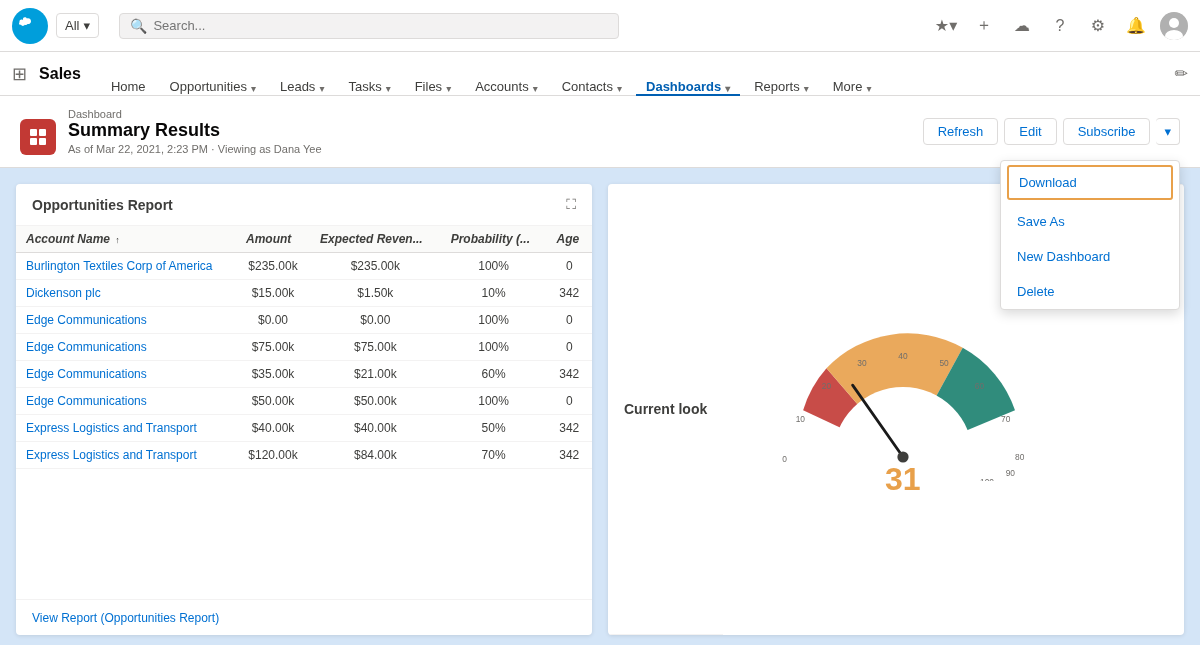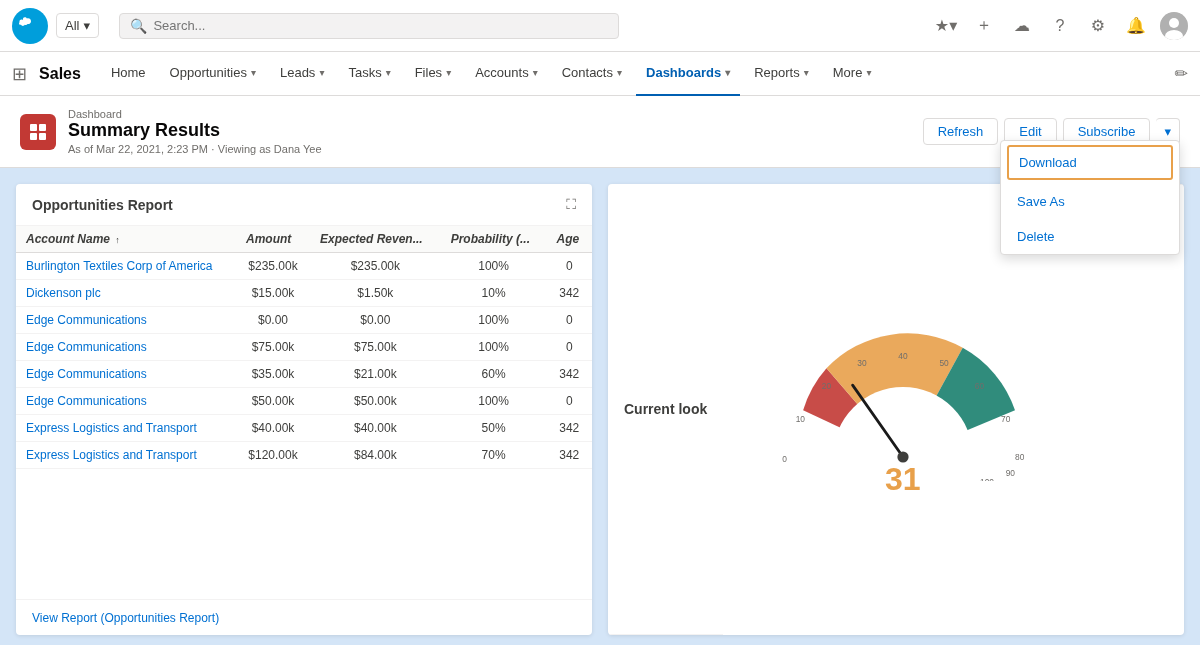--- a/index.html
+++ b/index.html
@@ -14,38 +14,38 @@
     .search-input { border: none; background: transparent; outline: none; font-size: 13px; color: #3e3e3c; width: 100%; }
     .all-dropdown { display: flex; align-items: center; gap: 4px; padding: 4px 8px; border: 1px solid #dddbda; border-radius: 4px; background: white; cursor: pointer; font-size: 13px; color: #3e3e3c; margin-right: 4px; }
     .top-bar-right { display: flex; align-items: center; gap: 10px; margin-left: auto; }
     .top-bar-icon { width: 28px; height: 28px; display: flex; align-items: center; justify-content: center; color: #706e6b; font-size: 16px; cursor: pointer; }
     .avatar { width: 28px; height: 28px; border-radius: 50%; background: #c9c7c5; display: flex; align-items: center; justify-content: center; overflow: hidden; }
 
     
     .nav-bar { background: white; height: 44px; display: flex; align-items: center; padding: 0 12px; border-bottom: 1px solid #dddbda; gap: 4px; }
     .nav-grid-icon { color: #706e6b; font-size: 18px; margin-right: 8px; cursor: pointer; }
     .nav-app-name { font-size: 16px; font-weight: 600; color: #080707; margin-right: 16px; }
-    .nav-item { padding: 0 10px; height: 44px; display: flex; align-items: center; gap: 4px; font-size: 13px; color: #3e3e3c; cursor: pointer; border-bottom: 2px solid transparent; white-space: nowrap; }
+    .nav-item { padding: 0 10px; height: 44px; display: flex; align-items: flex-end; gap: 4px; font-size: 13px; color: #3e3e3c; cursor: pointer; border-bottom: 2px solid transparent; white-space: nowrap; }
     .nav-item.active { color: #005fb2; border-bottom: 2px solid #005fb2; font-weight: 600; }
     .nav-chevron { font-size: 10px; color: #706e6b; }
     .nav-edit-icon { margin-left: auto; color: #706e6b; font-size: 16px; cursor: pointer; }
 
     
     .dash-header { background: white; padding: 12px 20px; display: flex; align-items: center; justify-content: space-between; border-bottom: 1px solid #dddbda; position: relative; }
     .dash-icon { width: 36px; height: 36px; background: #c23934; border-radius: 6px; display: flex; align-items: center; justify-content: center; margin-right: 12px; }
     .dash-title-area { display: flex; flex-direction: column; }
     .dash-label { font-size: 11px; color: #706e6b; }
     .dash-title { font-size: 18px; font-weight: 700; color: #080707; }
     .dash-subtitle { font-size: 11px; color: #706e6b; margin-top: 2px; }
     .dash-buttons { display: flex; align-items: center; gap: 6px; }
     .btn { padding: 5px 14px; border: 1px solid #dddbda; border-radius: 4px; background: white; font-size: 13px; cursor: pointer; color: #0070d2; font-weight: 500; }
     .btn-dropdown { padding: 5px 8px; border: 1px solid #dddbda; border-radius: 4px; background: white; font-size: 13px; cursor: pointer; color: #0070d2; border-left: none; }
 
     
-    .dropdown-menu { position: absolute; top: 44px; right: 20px; background: white; border: 1px solid #dddbda; border-radius: 4px; box-shadow: 0 4px 12px rgba(0,0,0,0.15); z-index: 100; min-width: 180px; }
+    .dropdown-menu { position: absolute; top: 64px; right: 20px; background: white; border: 1px solid #dddbda; border-radius: 4px; box-shadow: 0 4px 12px rgba(0,0,0,0.15); z-index: 100; min-width: 180px; }
     .dropdown-item { padding: 10px 16px; font-size: 13px; color: #0070d2; cursor: pointer; display: block; }
     .dropdown-item.highlighted { border: 2px solid #e8a04a; border-radius: 3px; margin: 4px 6px; padding: 8px 10px; color: #0070d2; }
 
     
     .main-content { background: #d4e5f7; padding: 16px; display: flex; gap: 16px; height: calc(645px - 52px - 44px - 66px); }
 
     
     .report-card { background: white; border-radius: 4px; flex: 1; display: flex; flex-direction: column; overflow: hidden; box-shadow: 0 1px 4px rgba(0,0,0,0.1); }
     .card-header { padding: 12px 16px; display: flex; align-items: center; justify-content: space-between; border-bottom: 1px solid #f3f2f2; }
     .card-title { font-size: 14px; font-weight: 600; color: #3e3e3c; }
@@ -149,21 +149,21 @@
     </div>
   <div class="nav-item">
       <span>More</span>
       <span class="nav-chevron">▾</span>
     </div>
 
   <div class="nav-edit-icon">✏</div>
 </div>
 
 <div class="dash-header">
-  <div style="display:flex;align-items:center;">
+  <div style="display:flex;align-items:flex-end;">
     <div class="dash-icon">
       <svg width="20" height="20" viewBox="0 0 20 20" fill="white">
         <rect x="2" y="2" width="7" height="7" rx="1"></rect>
         <rect x="11" y="2" width="7" height="7" rx="1"></rect>
         <rect x="2" y="11" width="7" height="7" rx="1"></rect>
         <rect x="11" y="11" width="7" height="7" rx="1"></rect>
       </svg>
     </div>
     <div class="dash-title-area">
       <span class="dash-label">Dashboard</span>
@@ -175,20 +175,21 @@
   <div class="dash-buttons">
     <button class="btn">Refresh</button>
     <button class="btn">Edit</button>
     <button class="btn">Subscribe</button>
     <button class="btn-dropdown">▾</button>
   </div>
 
   <div class="dropdown-menu">
     <div class="dropdown-item highlighted">Download</div>
     <div class="dropdown-item">Save As</div>
+    <div class="dropdown-item">New Dashboard</div>
     <div class="dropdown-item">Delete</div>
   </div>
 </div>
 
 <div class="main-content">
 
   <div class="report-card">
     <div class="card-header">
       <span class="card-title">Opportunities Report</span>
       <span class="expand-icon">⛶</span>

